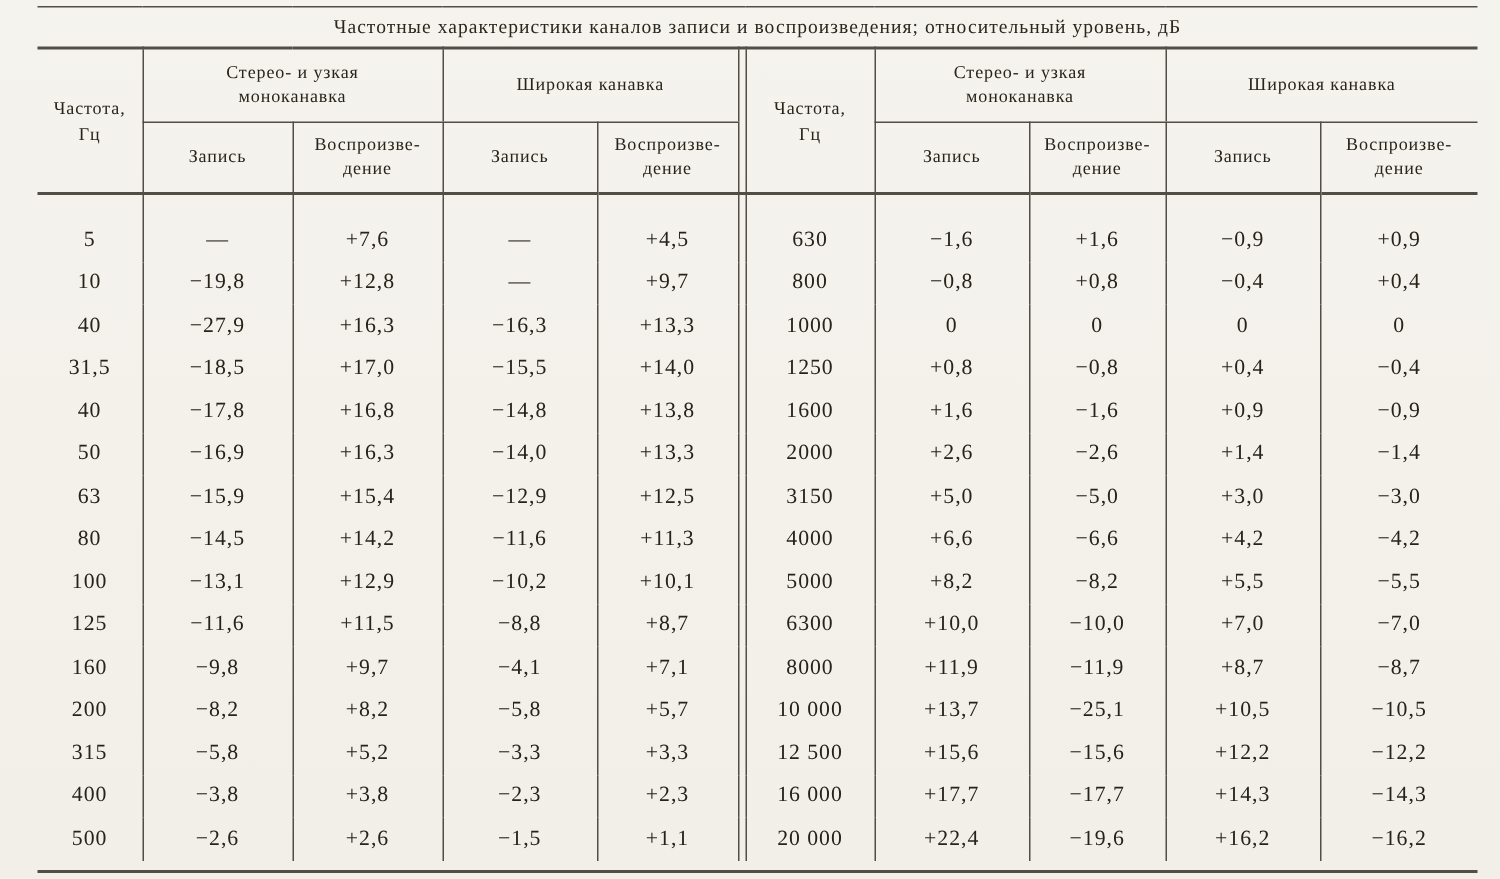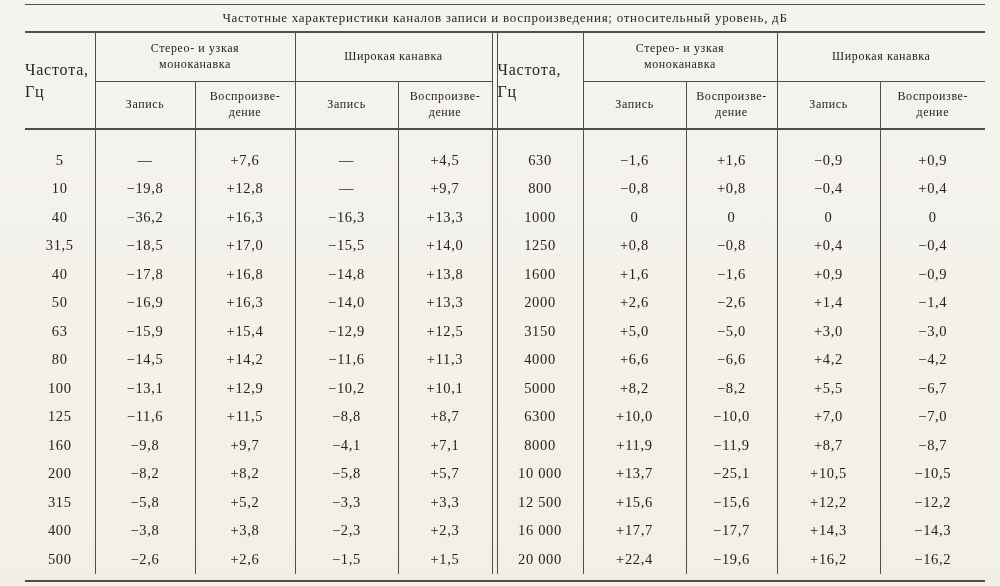--- a/index.html
+++ b/index.html
@@ -49,21 +49,22 @@
     line-height: 1.3;
   }
   .sub {
     height: 46px;
     text-align: center;
     font-size: 12px;
     letter-spacing: 0.05em;
     line-height: 1.3;
   }
   .freq-head {
-    font-size: 16px;
+    text-align: center;
+    font-size: 12px;
     letter-spacing: 0.05em;
     line-height: 1.35;
   }
   .bl { border-left: 1px solid #514e45; }
   .hb { border-bottom: 2px solid #514e45; }
   .divider {
     border-left: 1px solid #514e45;
     border-right: 1px solid #514e45;
   }
   tbody td {
@@ -168,21 +169,21 @@
             <td class="bl">+9,7</td>
             <td class="divider"></td>
             <td>800</td>
             <td class="bl">−0,8</td>
             <td class="bl">+0,8</td>
             <td class="bl">−0,4</td>
             <td class="bl">+0,4</td>
           </tr>
           <tr>
             <td>40</td>
-            <td class="bl">−36,2</td>
+            <td class="bl">−27,9</td>
             <td class="bl">+16,3</td>
             <td class="bl">−16,3</td>
             <td class="bl">+13,3</td>
             <td class="divider"></td>
             <td>1000</td>
             <td class="bl">0</td>
             <td class="bl">0</td>
             <td class="bl">0</td>
             <td class="bl">0</td>
           </tr>
@@ -255,21 +256,21 @@
             <td>100</td>
             <td class="bl">−13,1</td>
             <td class="bl">+12,9</td>
             <td class="bl">−10,2</td>
             <td class="bl">+10,1</td>
             <td class="divider"></td>
             <td>5000</td>
             <td class="bl">+8,2</td>
             <td class="bl">−8,2</td>
             <td class="bl">+5,5</td>
-            <td class="bl">−6,7</td>
+            <td class="bl">−5,5</td>
           </tr>
           <tr>
             <td>125</td>
             <td class="bl">−11,6</td>
             <td class="bl">+11,5</td>
             <td class="bl">−8,8</td>
             <td class="bl">+8,7</td>
             <td class="divider"></td>
             <td>6300</td>
             <td class="bl">+10,0</td>
@@ -327,21 +328,21 @@
             <td class="bl">+17,7</td>
             <td class="bl">−17,7</td>
             <td class="bl">+14,3</td>
             <td class="bl">−14,3</td>
           </tr>
           <tr>
             <td>500</td>
             <td class="bl">−2,6</td>
             <td class="bl">+2,6</td>
             <td class="bl">−1,5</td>
-            <td class="bl">+1,5</td>
+            <td class="bl">+1,1</td>
             <td class="divider"></td>
             <td>20 000</td>
             <td class="bl">+22,4</td>
             <td class="bl">−19,6</td>
             <td class="bl">+16,2</td>
             <td class="bl">−16,2</td>
           </tr>
         </tbody>
     </table>
   </div>

